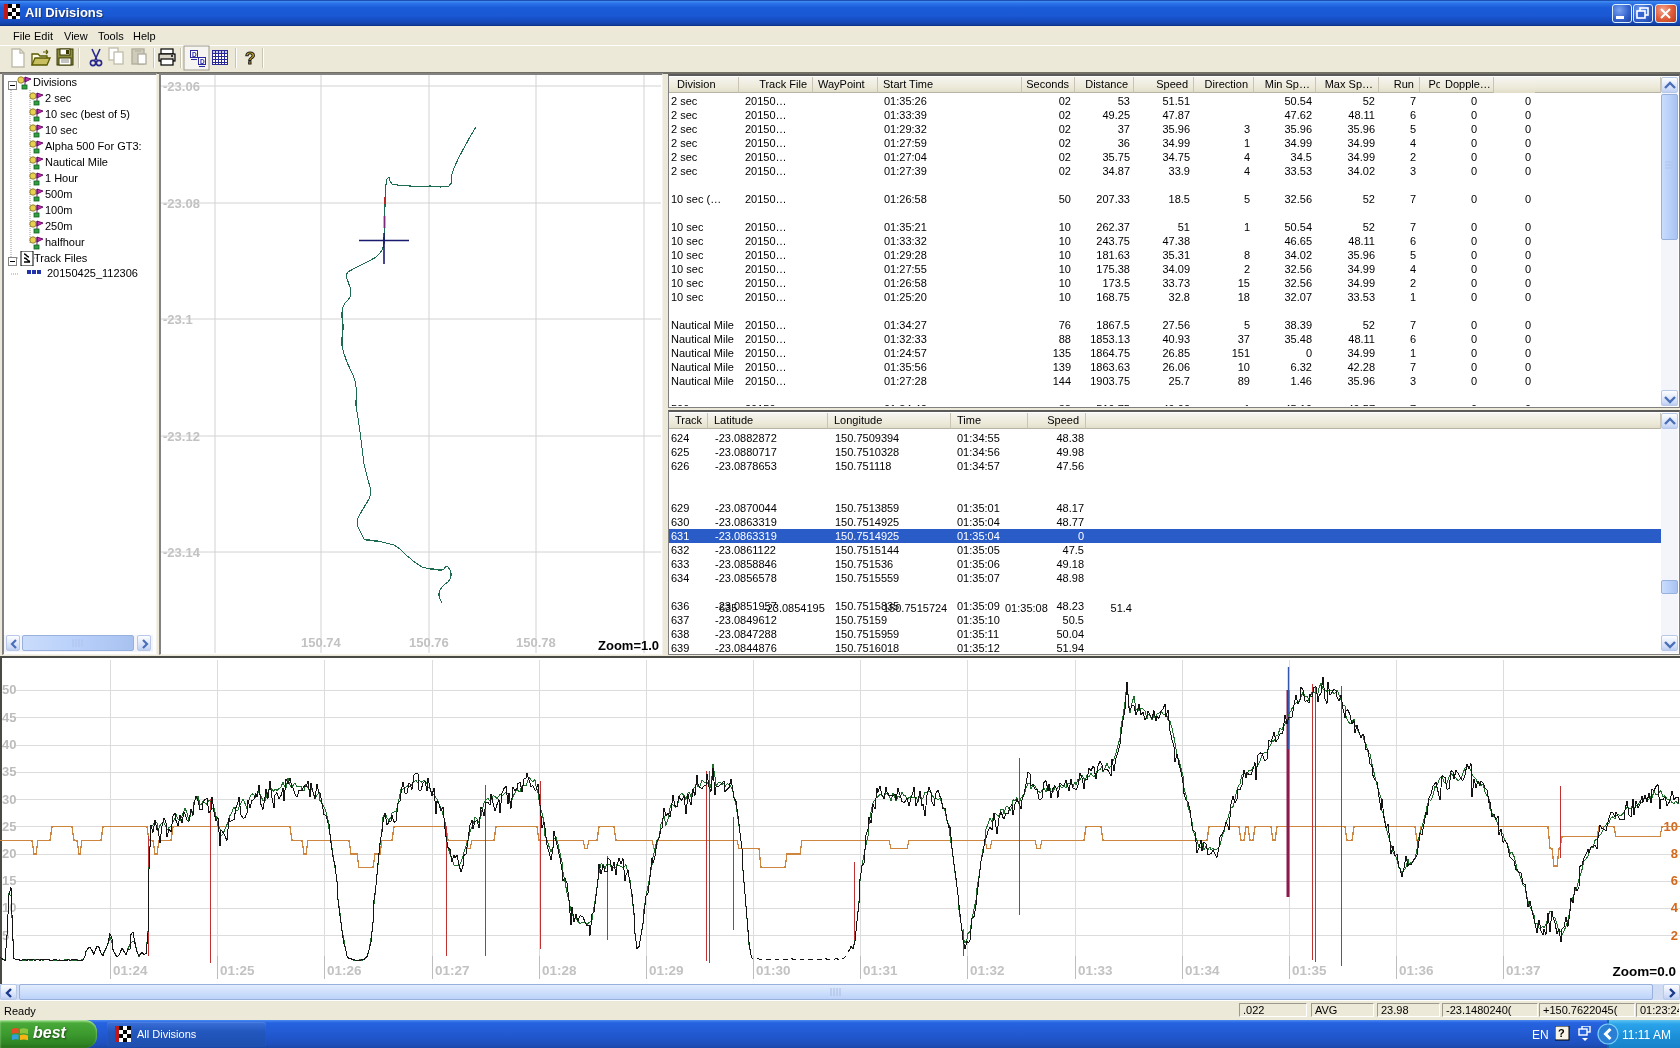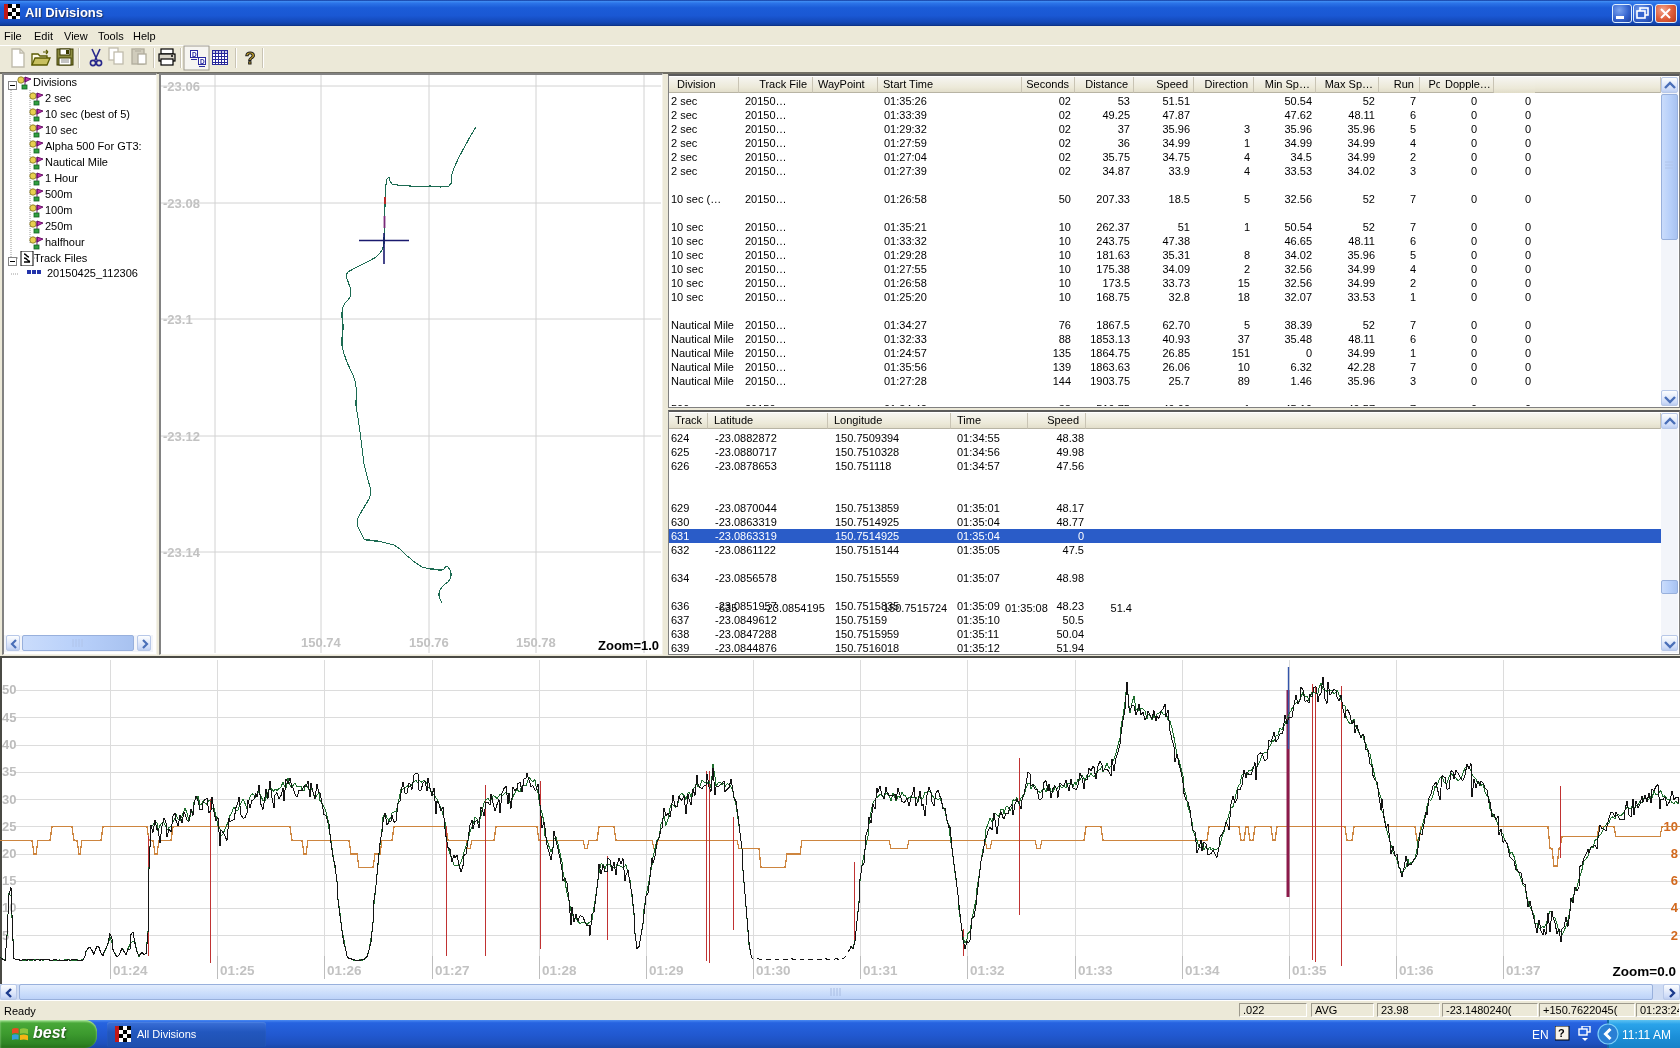--- a/index.html
+++ b/index.html
@@ -50,21 +50,21 @@
       <rect x="6" y="3" width="8" height="7" fill="none" stroke="#fff" stroke-width="1.6"></rect>
       <rect x="3" y="6" width="8" height="7" fill="#3665cf" stroke="#fff" stroke-width="1.6"></rect>
     </svg>
   </div>
 <div class="abs wbtn redbtn" style="left:1655px;width:22px">
     <svg width="20" height="17">
       <path d="M5 4 L14 13 M14 4 L5 13" stroke="#fff" stroke-width="2"></path>
     </svg>
   </div>
 <div class="abs menubar"></div>
-<div class="menuitem" style="left:4px">File</div>
+<div class="menuitem" style="left:13px">File</div>
 <div class="menuitem" style="left:34px">Edit</div>
 <div class="menuitem" style="left:64px">View</div>
 <div class="menuitem" style="left:98px">Tools</div>
 <div class="menuitem" style="left:133px">Help</div>
 <div class="abs toolbar"></div>
 <svg class="abs" style="left:0;top:45px" width="300" height="27">
 <g transform="translate(10,3)">
       <path d="M2 1 h8 l4 4 v14 h-12 z" fill="#fff" stroke="#c0bcac" stroke-width="1.4"></path>
       <path d="M10 1 v4 h4" fill="none" stroke="#c0bcac" stroke-width="1.4"></path>
     </g>
@@ -492,21 +492,21 @@
       <span class="cr" style="left:627px;width:120px">1</span>
       <span class="cr" style="left:688px;width:120px">0</span>
       <span class="cr" style="left:742px;width:120px">0</span>
     </div>
 <div class="row" style="top:225px">
       <span class="cl" style="left:2px">Nautical Mile</span>
       <span class="cl" style="left:76px">20150…</span>
       <span class="cl" style="left:215px">01:34:27</span>
       <span class="cr" style="left:282px;width:120px">76</span>
       <span class="cr" style="left:341px;width:120px">1867.5</span>
-      <span class="cr" style="left:401px;width:120px">62.70</span>
+      <span class="cr" style="left:401px;width:120px">27.56</span>
       <span class="cr" style="left:461px;width:120px">5</span>
       <span class="cr" style="left:523px;width:120px">38.39</span>
       <span class="cr" style="left:586px;width:120px">52</span>
       <span class="cr" style="left:627px;width:120px">7</span>
       <span class="cr" style="left:688px;width:120px">0</span>
       <span class="cr" style="left:742px;width:120px">0</span>
     </div>
 <div class="row" style="top:239px">
       <span class="cl" style="left:2px">Nautical Mile</span>
       <span class="cl" style="left:76px">20150…</span>
@@ -653,20 +653,27 @@
       <span class="cl" style="left:166px">150.7514925</span>
       <span class="cl" style="left:288px">01:35:04</span>
       <span class="cr" style="left:295px;width:120px">0</span>
     </div>
 <div class="row" style="top:114px;">
       <span class="cl" style="left:2px">632</span>
       <span class="cl" style="left:46px">-23.0861122</span>
       <span class="cl" style="left:166px">150.7515144</span>
       <span class="cl" style="left:288px">01:35:05</span>
       <span class="cr" style="left:295px;width:120px">47.5</span>
+    </div>
+<div class="row" style="top:128px;">
+      <span class="cl" style="left:2px">633</span>
+      <span class="cl" style="left:46px">-23.0858846</span>
+      <span class="cl" style="left:166px">150.751536</span>
+      <span class="cl" style="left:288px">01:35:06</span>
+      <span class="cr" style="left:295px;width:120px">49.18</span>
     </div>
 <div class="row" style="top:142px;">
       <span class="cl" style="left:2px">634</span>
       <span class="cl" style="left:46px">-23.0856578</span>
       <span class="cl" style="left:166px">150.7515559</span>
       <span class="cl" style="left:288px">01:35:07</span>
       <span class="cr" style="left:295px;width:120px">48.98</span>
     </div>
 <div class="row" style="top:172px;margin-left:48px;">
       <span class="cl" style="left:2px">635</span>

